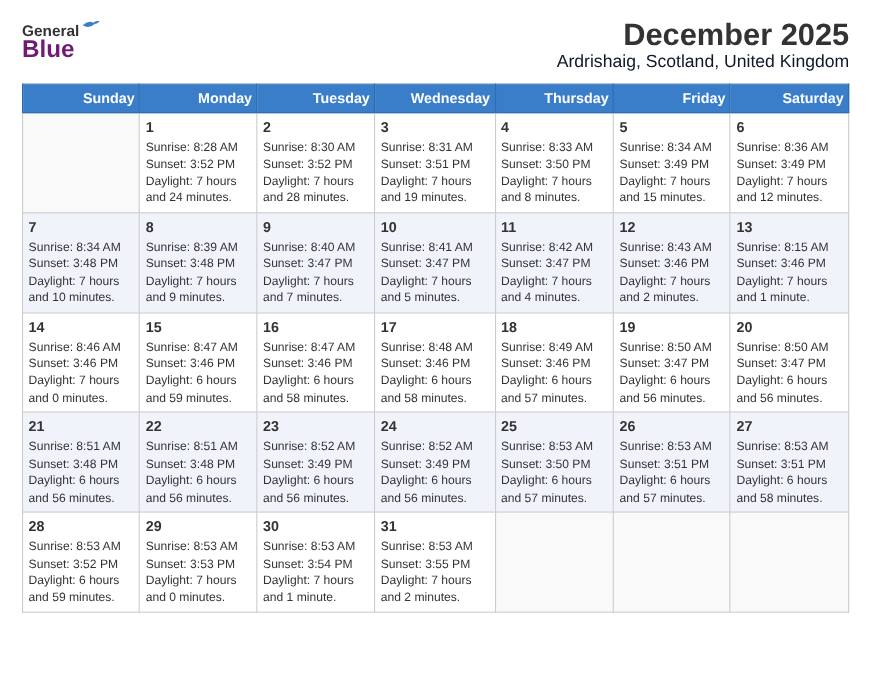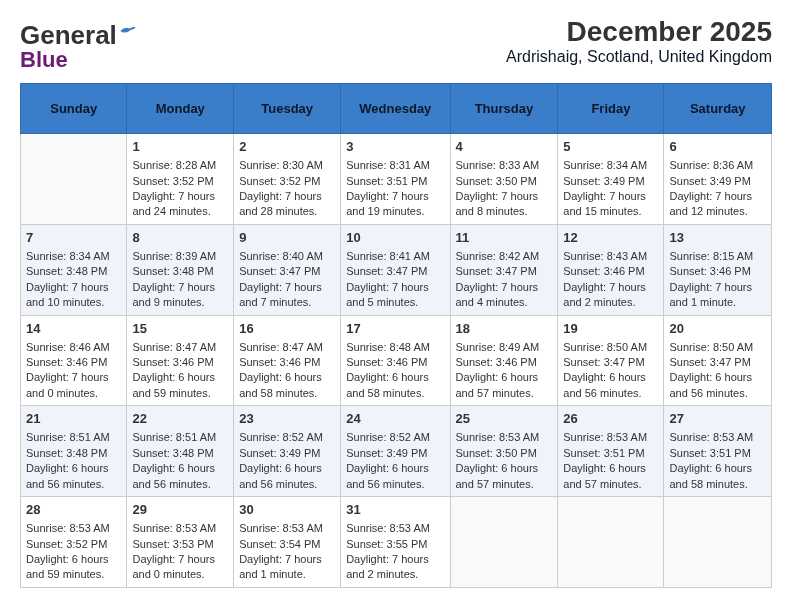--- a/index.html
+++ b/index.html
@@ -40,23 +40,23 @@
       font-size: 16px;
       color: #0f172a;
     }
     .calendar-table {
       width: 100%;
       border-collapse: collapse;
       font-size: 11px;
     }
     .calendar-table thead tr th {
       background-color: #3a7dc9;
-      color: #0f172a;
-      padding: 17px 4px;
-      text-align: center;
+      color: #ffffff;
+      padding: 5px 4px;
+      text-align: right;
       font-size: 13px;
       font-weight: bold;
       border: 1px solid #2d6ab0;
     }
     .calendar-table tbody tr td {
       border: 1px solid #ccc;
       vertical-align: top;
       padding: 4px 5px;
       width: 113px;
       min-height: 80px;
@@ -83,21 +83,21 @@
     .empty-cell {
       background: #f9f9f9 !important;
     }
   </style>
 </head>
 <body>
 
 <div class="header-area">
   <div class="logo">
     <div style="display:flex; align-items:center; gap:0;">
-      <span style="font-size:26px; font-weight:bold; color:#333;">General</span>
+      <span style="font-size:14px; font-weight:bold; color:#333;">General</span>
       <svg class="logo-bird" viewBox="0 0 30 20" style="margin-left:2px; margin-top:-10px;">
         <path d="M2,10 Q10,2 18,6 Q22,2 28,4 Q24,8 20,8 Q14,14 6,12 Z" fill="#3a7dc9"></path>
       </svg>
     </div>
     <span style="font-size:22px; font-weight:bold; color:#701a75; margin-top:-4px;">Blue</span>
   </div>
   <div class="title-area">
     <div class="month-title">December 2025</div>
     <div class="subtitle">Ardrishaig, Scotland, United Kingdom</div>
   </div>

